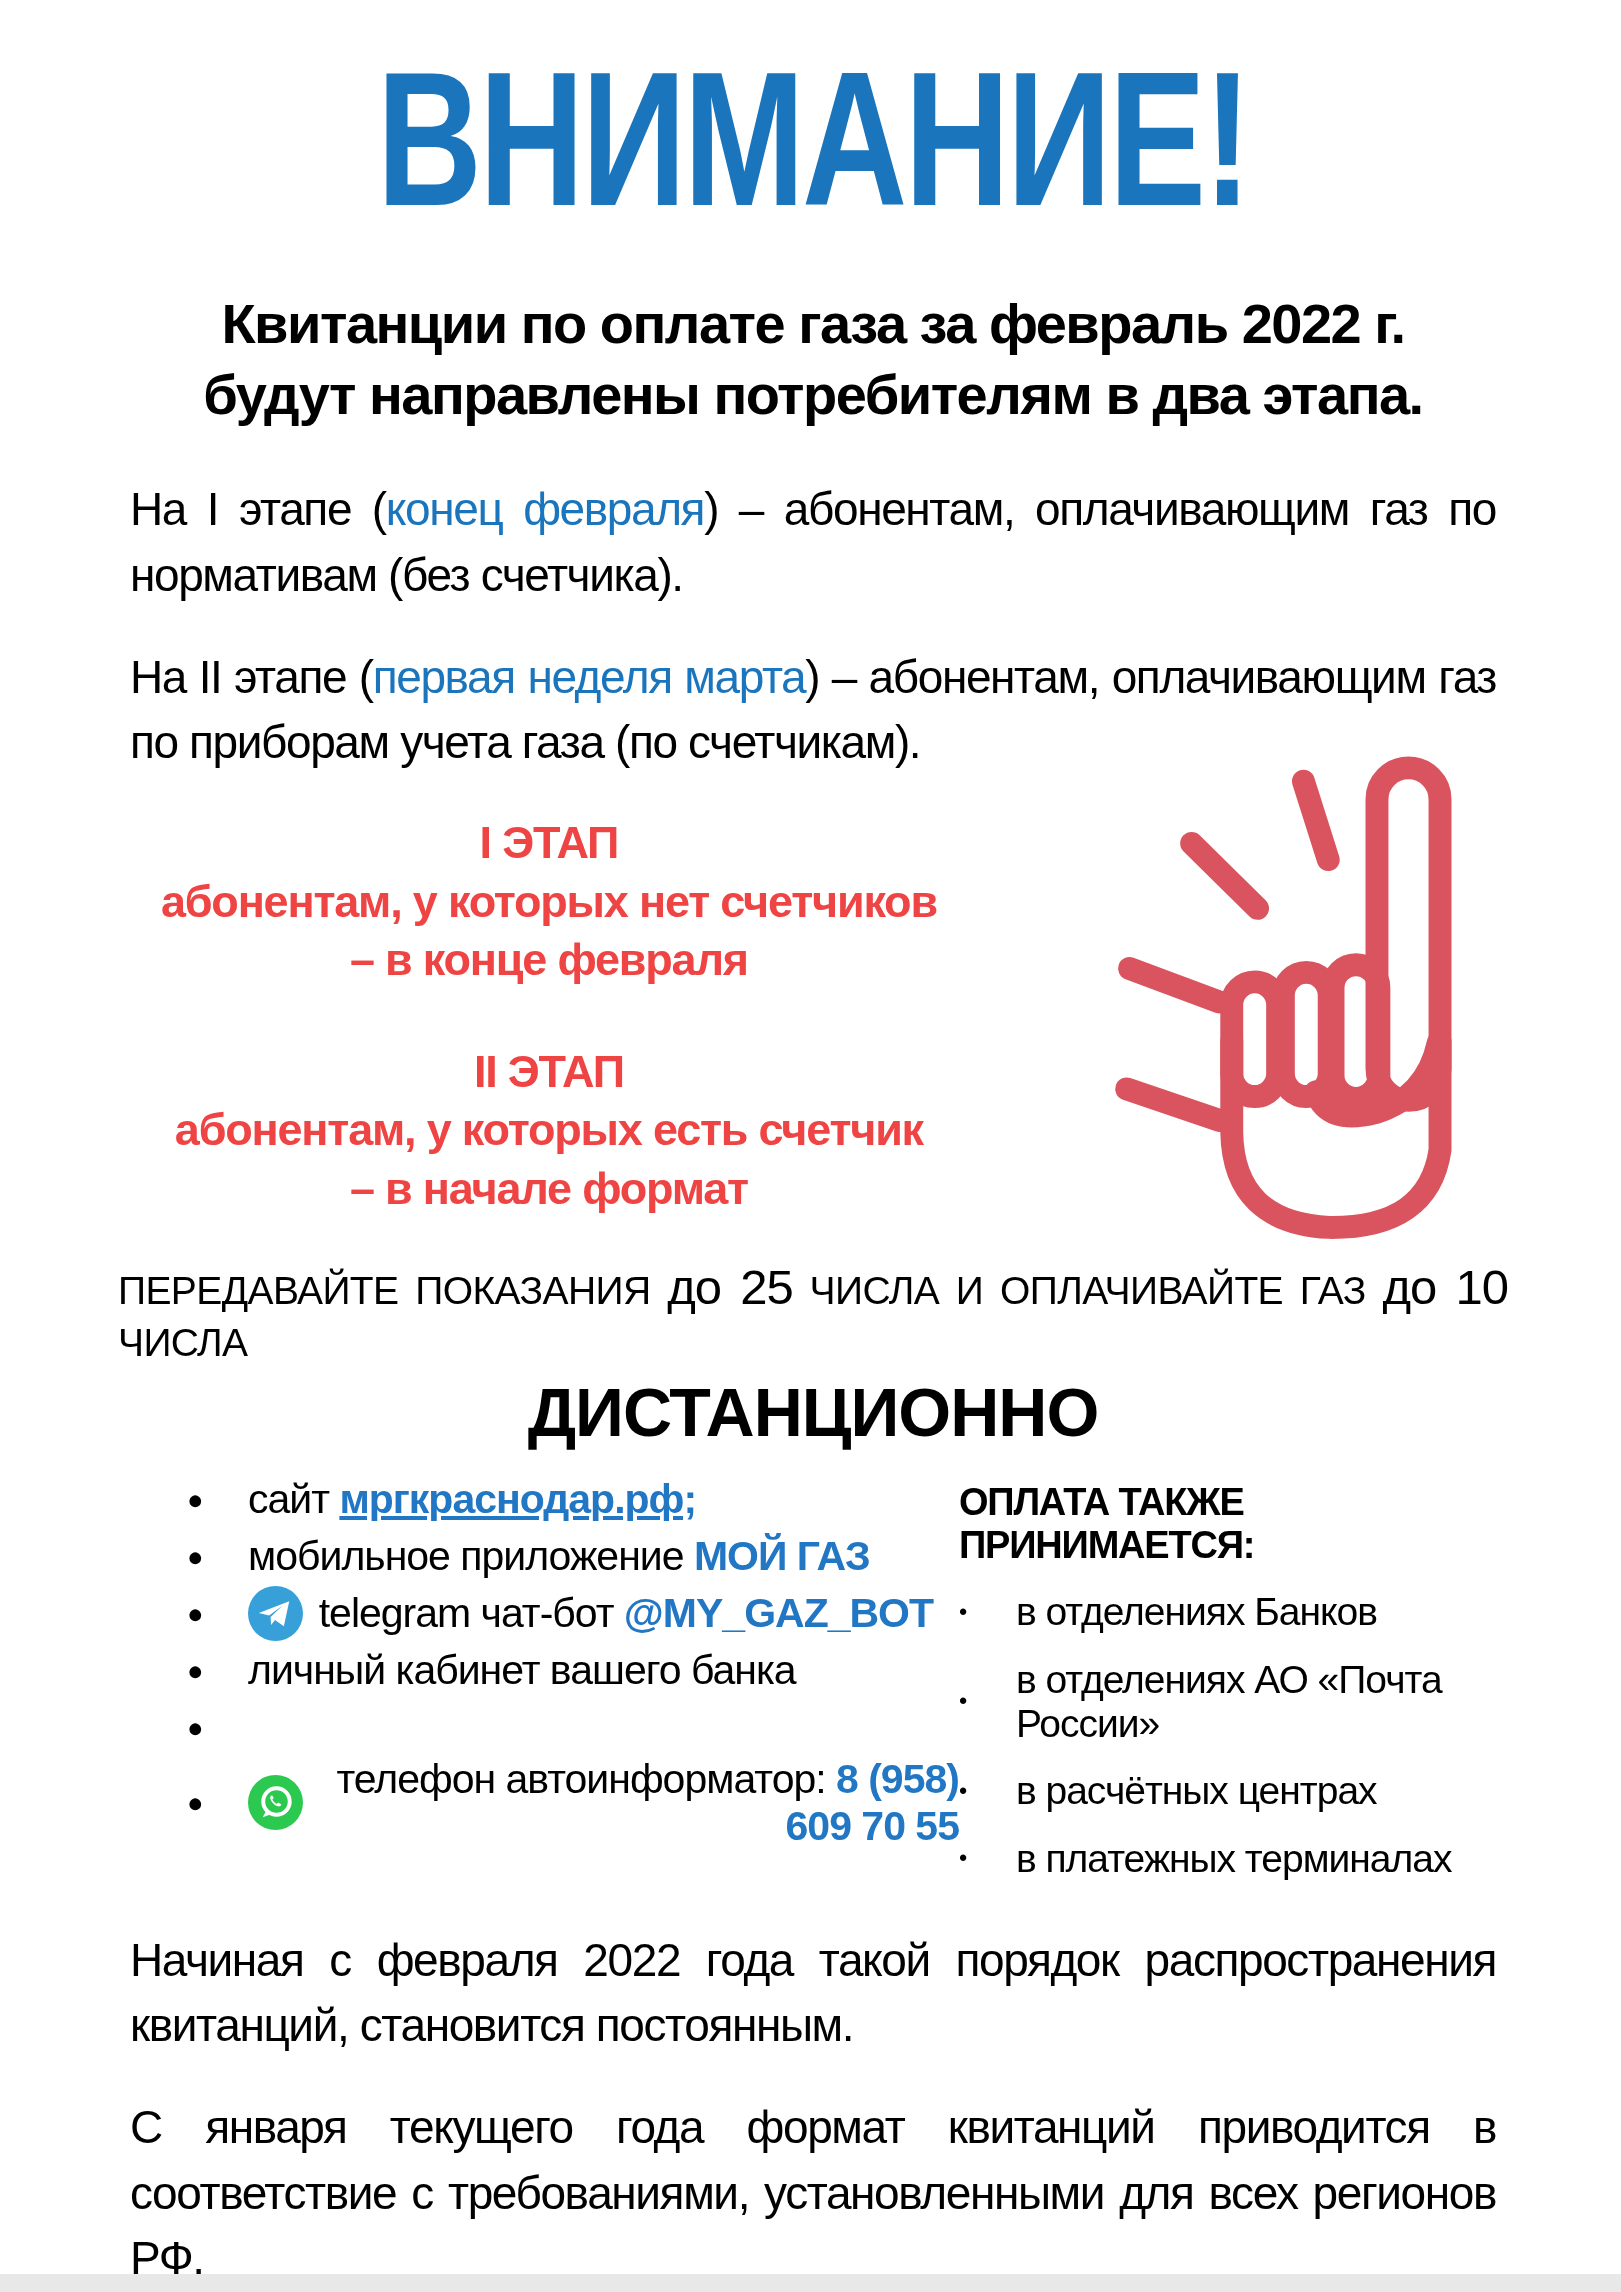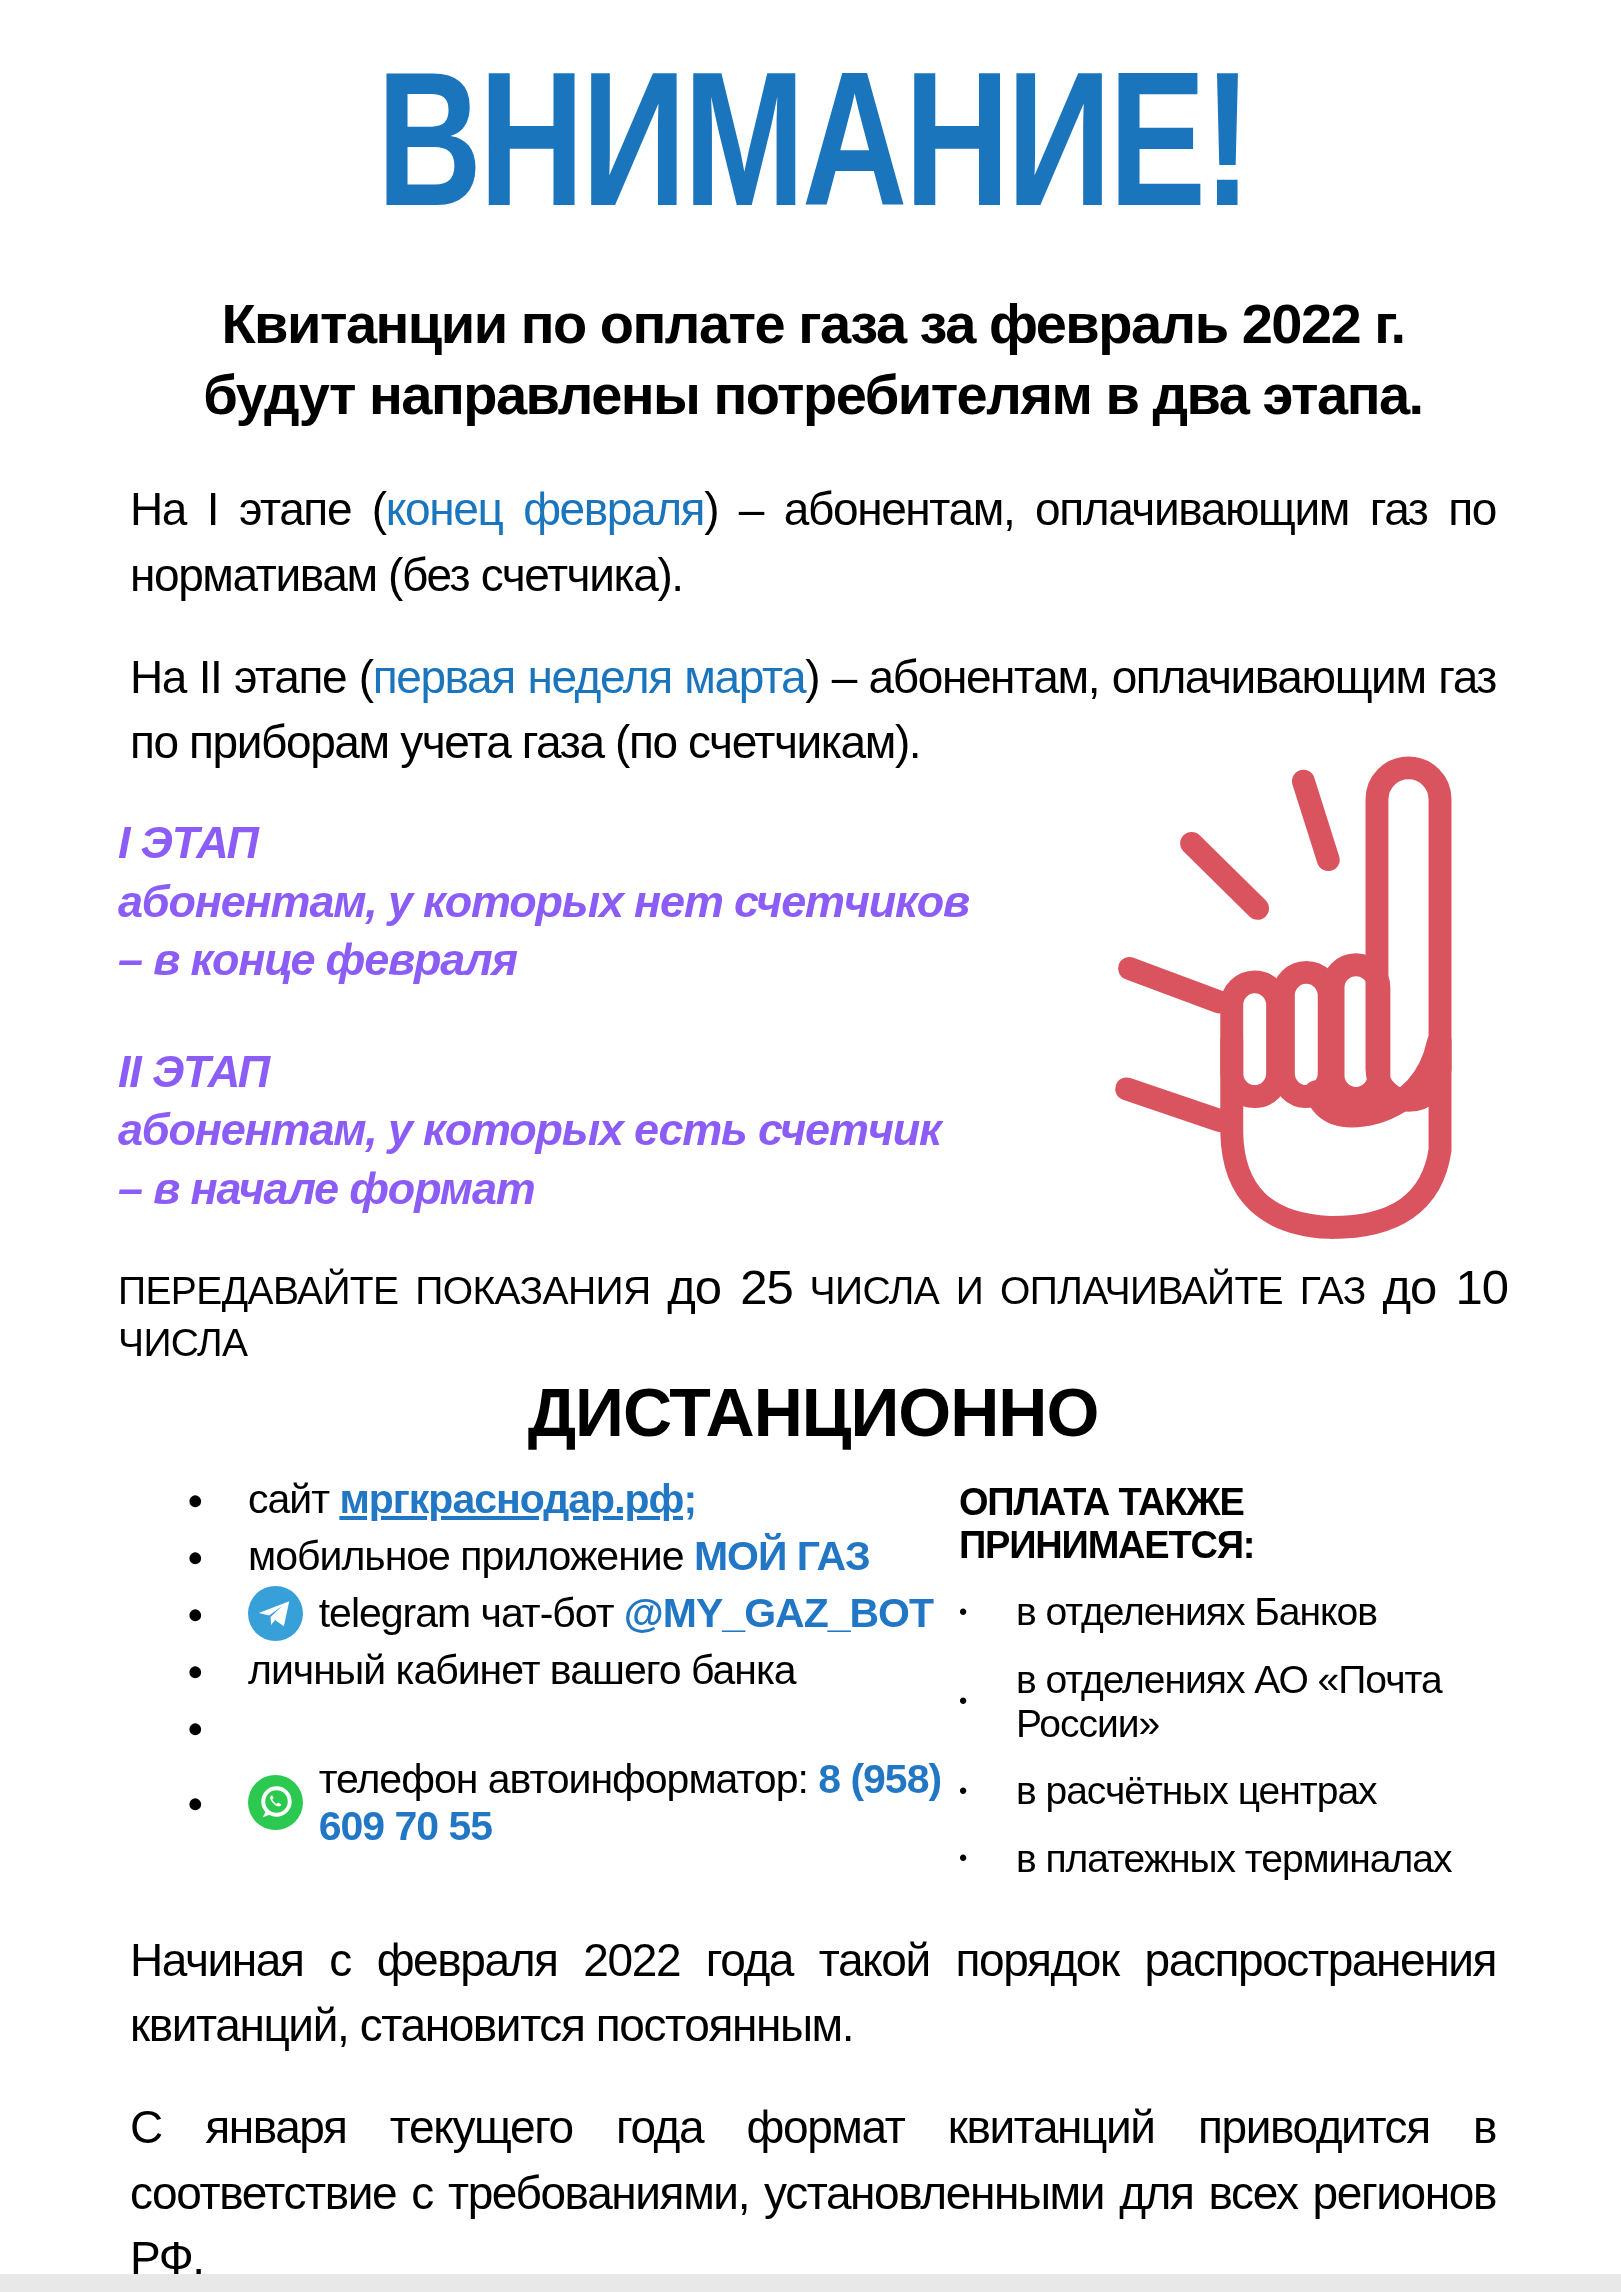--- a/index.html
+++ b/index.html
@@ -10,41 +10,41 @@
   }
   .title{text-align:center;line-height:1;white-space:nowrap;}
   .title-inner{display:inline-block;font-size:192px;font-weight:700;color:#1b75bc;
     transform:scaleX(.76);transform-origin:center;letter-spacing:-3.9px;}
   .subtitle{margin-top:53px;text-align:center;font-weight:700;font-size:56px;line-height:1.27;letter-spacing:-1.5px;}
   .body-par{margin:47px 12px 0;font-size:46px;line-height:1.42;letter-spacing:-1.4px;
     text-align:justify;text-align-last:left;}
   .body-par.tight{margin-top:37px;}
   .blue{color:#1b75bc;}
   .stage-wrap{position:relative;margin-top:39px;}
-  .stage-col{width:62%;color:#8b5cf6;font-weight:700;letter-spacing:-1.2px;font-style:italic;}
+  .stage-col{width:62%;text-align:center;color:#ef4444;font-weight:700;letter-spacing:-1.2px;}
   .stage-block{font-size:45px;line-height:1.3;}
   .stage-block + .stage-block{margin-top:53px;}
   .hand{position:absolute;top:-65px;right:-17.6px;width:449px;height:504px;}
   .deadline{margin-top:39px;font-size:39px;letter-spacing:-0.6px;line-height:1.25;
     text-align:justify;text-align-last:justify;}
   .dbold{font-weight:400;font-size:49px;letter-spacing:-1px;}
   .remote-head{text-align:center;font-weight:700;font-size:68px;letter-spacing:-1px;margin-top:5.9px;}
   .cols{display:flex;margin-top:19.6px;}
   .left-col{flex:0 0 60.5%;}
   .right-col{flex:1;padding-top:9.8px;}
   .r-item{display:flex;align-items:center;min-height:57px;padding-left:69px;
     font-size:41px;letter-spacing:-1px;}
   .dot{flex:0 0 61px;font-size:27.4px;line-height:1;}
   .p-dot{flex:0 0 57px;font-size:23.5px;line-height:1;}
   .mini-icon{width:55px;height:55px;margin-right:15.7px;flex:0 0 auto;}
   .link{color:#2277c4;font-weight:700;}
   .u{text-decoration:underline;}
   .pay-head{font-size:38px;font-weight:700;letter-spacing:-1.2px;}
   .p-item{display:flex;align-items:center;margin-top:23.5px;font-size:39px;letter-spacing:-1px;}
-  .r-text{white-space:pre-wrap;}
+  .r-text{white-space:pre-wrap;text-align:right;}
 </style>
 </head>
 <body>
 
 <div class="page">
 
   <div class="title">
     <span class="title-inner">ВНИМАНИЕ!</span>
   </div>
 

